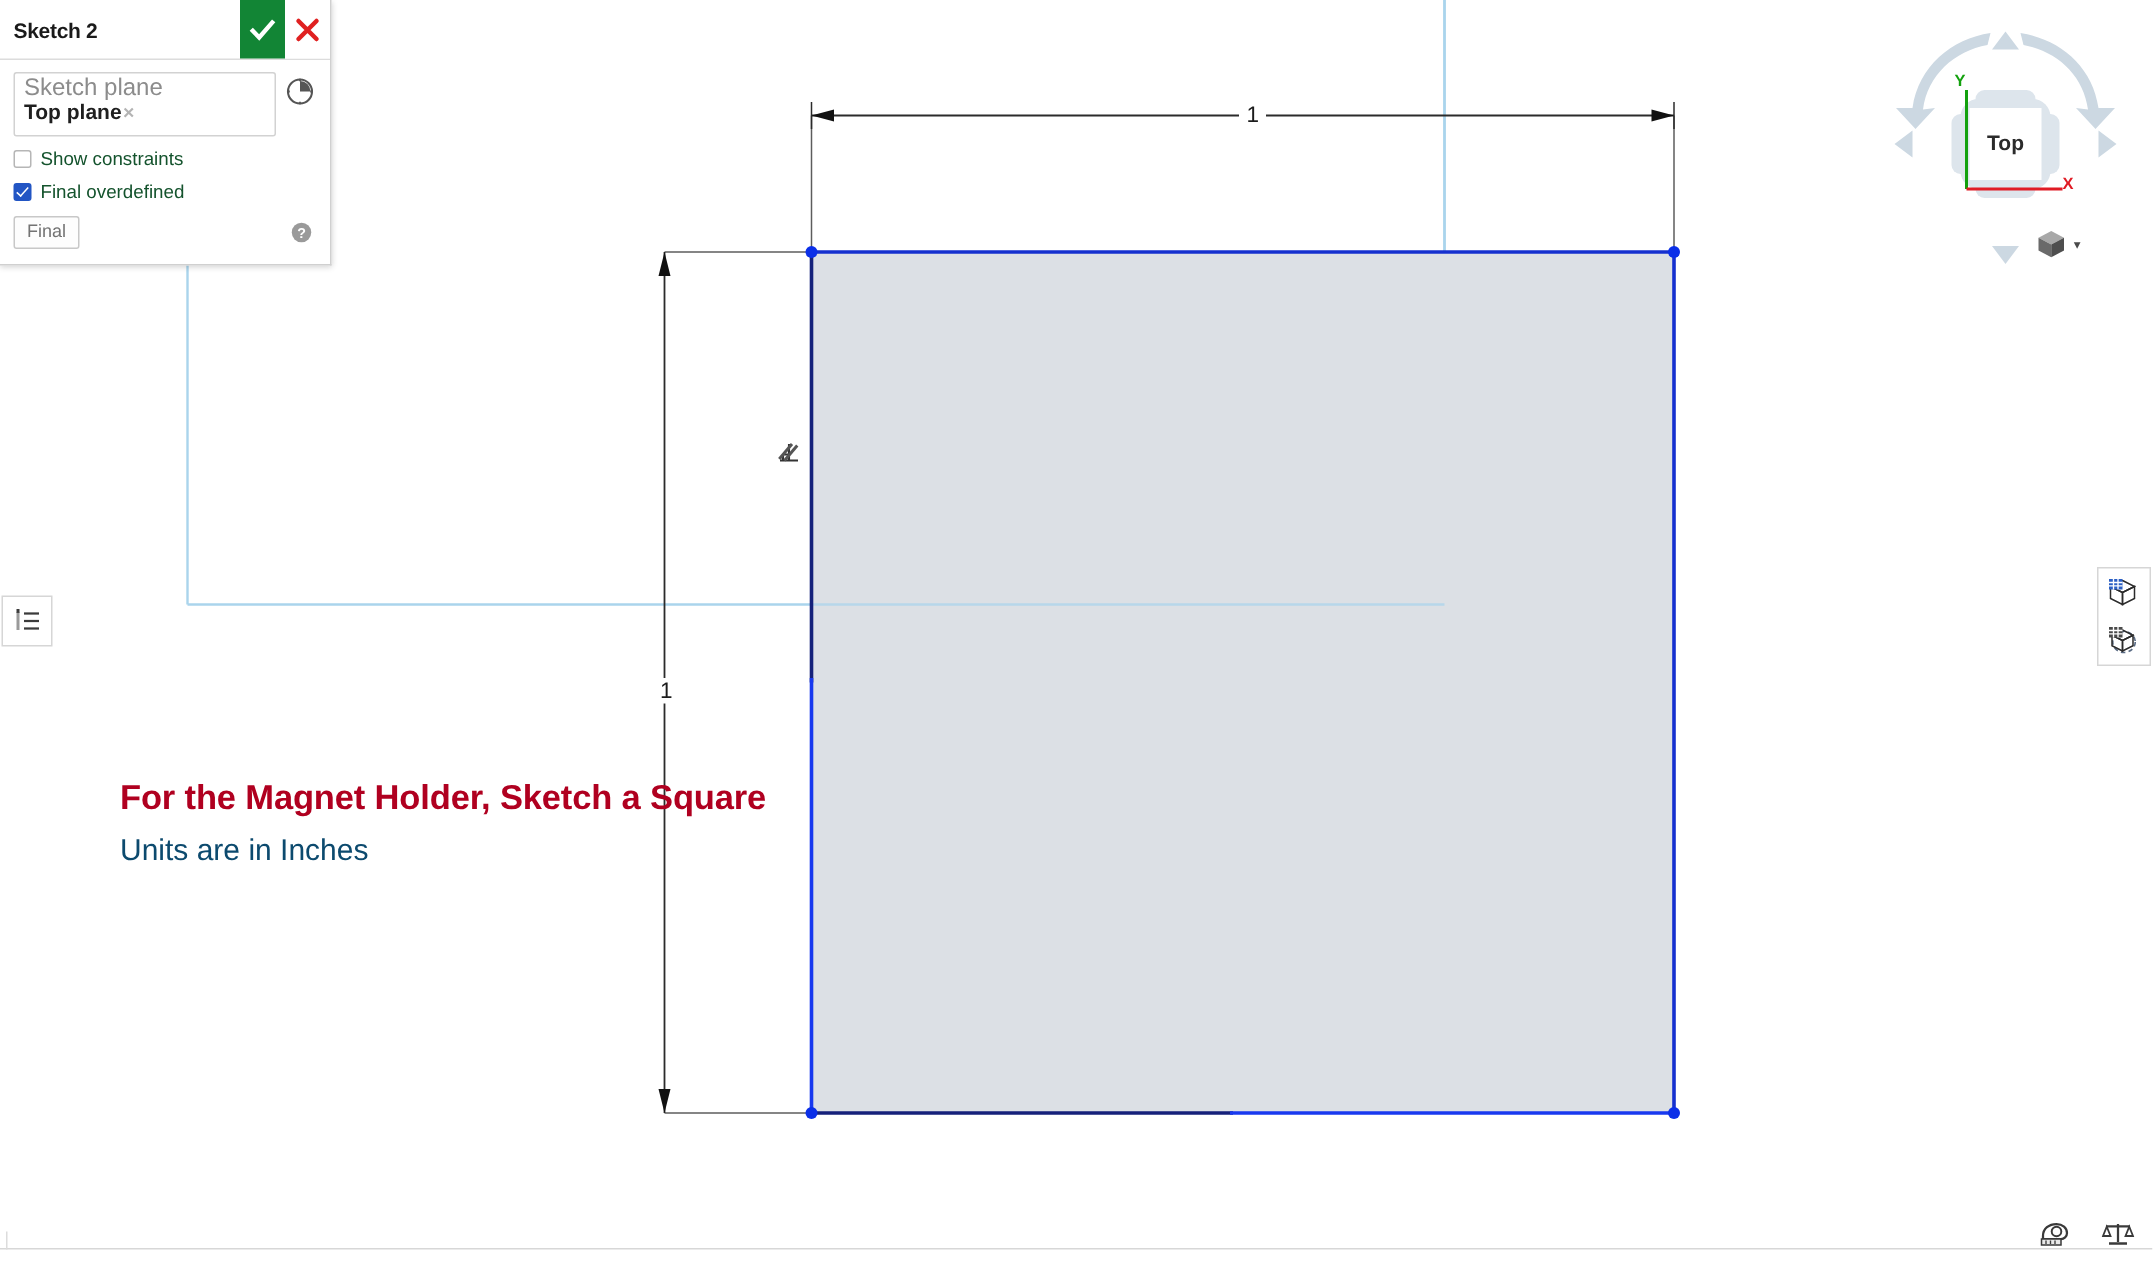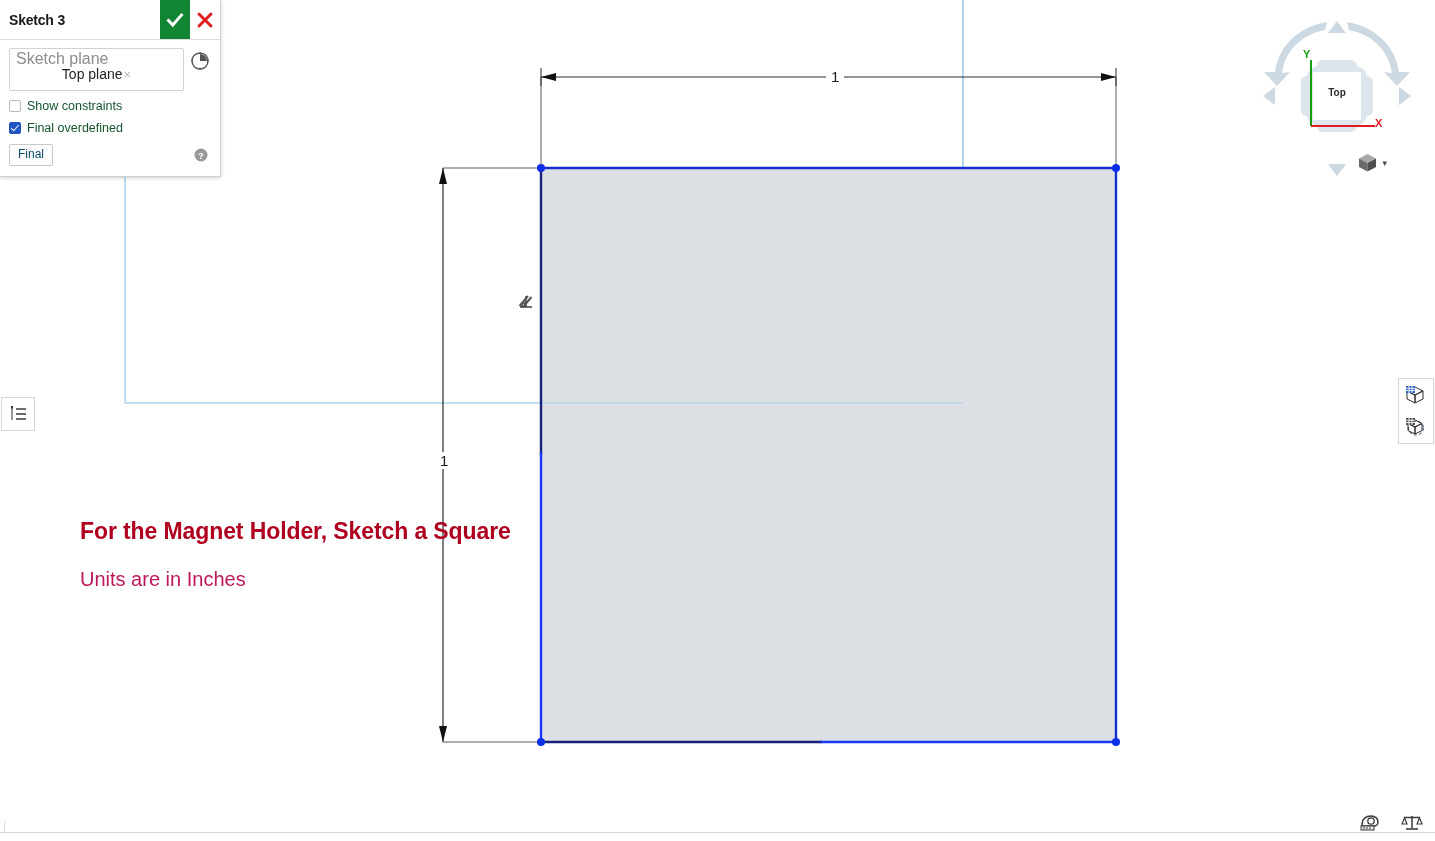--- a/index.html
+++ b/index.html
@@ -75,21 +75,21 @@
     padding: 3px 5px 4px 6px;
     position: relative;
     min-height: 34px;
   }
   .field-label {
     font-size: 16px;
     color: #8c8c8c;
     line-height: 13px;
   }
   .field-value-row {
-    display: flex; align-items: center; justify-content: center;
+    display: flex; align-items: center; justify-content: flex-start; font-weight: bold;
   }
   .field-value {
     font-size: 14px;
     color: #1f1f1f;
     line-height: 19px;
   }
   .field-clear {
     font-size: 13px;
     color: #b4b4b4;
     cursor: pointer;
@@ -142,21 +142,21 @@
 
   #dialog-footer {
     display: flex;
     align-items: center;
     justify-content: space-between;
     margin-top: 9px;
     padding-bottom: 6px;
   }
   #final-btn {
     font-size: 12px;
-    color: #0c4a6e;
+    color: #737373;
     background: #fdfdfd;
     border: 1px solid #c8c8c8;
     border-radius: 2px;
     padding: 2px 8px 3px 8px;
     cursor: pointer;
     line-height: 15px;
   }
   #help-icon { width: 14px; height: 14px; cursor: pointer; margin-right: 2px; }
 
   
@@ -235,23 +235,23 @@
   #annotation-title {
     font-size: 23px;
     font-weight: bold;
     color: #b00020;
     line-height: 30px;
     letter-spacing: -0.1px;
     white-space: nowrap;
   }
   #annotation-sub {
     font-size: 20px;
-    color: #be185d;
+    color: #0c4a6e;
     line-height: 28px;
-    margin-top: 19px;
+    margin-top: 7px;
     white-space: nowrap;
   }
 
   
   .dim-text {
     position: absolute;
     font-size: 15px;
     color: #1c1c1c;
     z-index: 20;
     background: #ffffff;
@@ -353,21 +353,21 @@
     </div>
 
     <div id="annotation">
       <div id="annotation-title">For the Magnet Holder, Sketch a Square</div>
       <div id="annotation-sub">Units are in Inches</div>
     </div>
   </div>
 
   <div id="sketch-dialog">
     <div id="dialog-titlebar">
-      <div id="dialog-title">Sketch 3</div>
+      <div id="dialog-title">Sketch 2</div>
       <div class="title-btn" id="accept-btn">
         <svg width="20" height="20" viewBox="0 0 20 20">
           <path d="M3.5 10.5 L7.8 15 L16.5 5" stroke="#ffffff" stroke-width="2.9" fill="none" stroke-linecap="square"></path>
         </svg>
       </div>
       <div class="title-btn" id="cancel-btn">
         <svg width="18" height="18" viewBox="0 0 18 18">
           <path d="M3 3 L15 15 M15 3 L3 15" stroke="#e02020" stroke-width="3" stroke-linecap="round" fill="none"></path>
         </svg>
       </div>
@@ -436,21 +436,21 @@
         <rect x="56" y="68" width="48" height="48" fill="#ffffff"></rect>
       </g>
 
       <g>
         <line x1="54" y1="122" x2="54" y2="56" stroke="#13a10e" stroke-width="2"></line>
         <line x1="54" y1="122" x2="118" y2="122" stroke="#e01b24" stroke-width="2"></line>
       </g>
     </svg>
     <div style="position:absolute;left:46px;top:44px;font-size:11px;font-weight:bold;color:#13a10e;">Y</div>
     <div style="position:absolute;left:118px;top:113px;font-size:11px;font-weight:bold;color:#e01b24;">X</div>
-    <div style="position:absolute;left:0;top:83px;width:160px;text-align:center;font-size:10px;font-weight:bold;color:#2b2b2b;">Top</div>
+    <div style="position:absolute;left:0;top:83px;width:160px;text-align:center;font-size:14px;font-weight:bold;color:#2b2b2b;">Top</div>
 
     <div id="viewcube-menu">
       <svg width="21" height="21" viewBox="0 0 21 21">
         <polygon points="10.5,2 19,6.5 10.5,11 2,6.5" fill="#a8a8a8"></polygon>
         <polygon points="2,6.5 10.5,11 10.5,19.5 2,15" fill="#6a6a6a"></polygon>
         <polygon points="19,6.5 10.5,11 10.5,19.5 19,15" fill="#4e4e4e"></polygon>
       </svg>
       <span style="font-size:9px;color:#4a4a4a;">▾</span>
     </div>
   </div>

